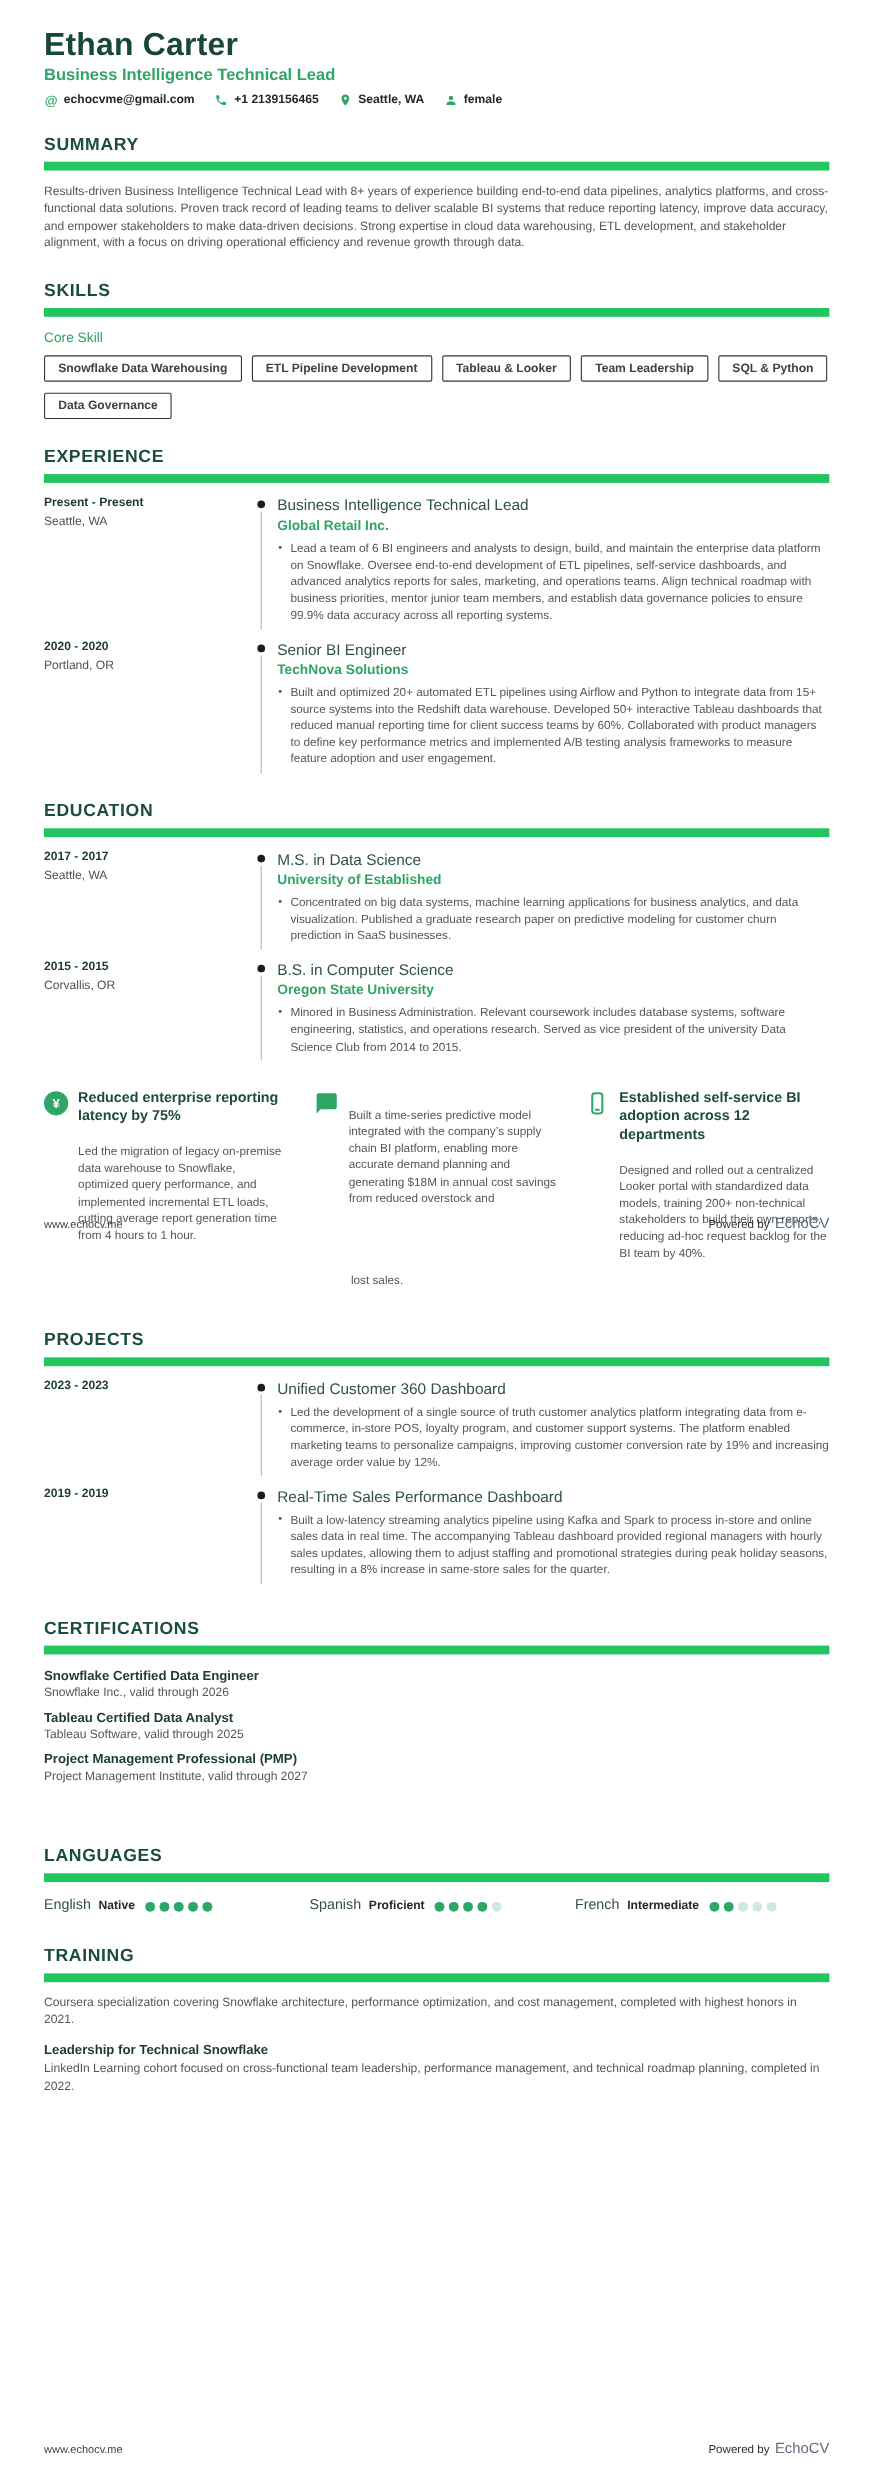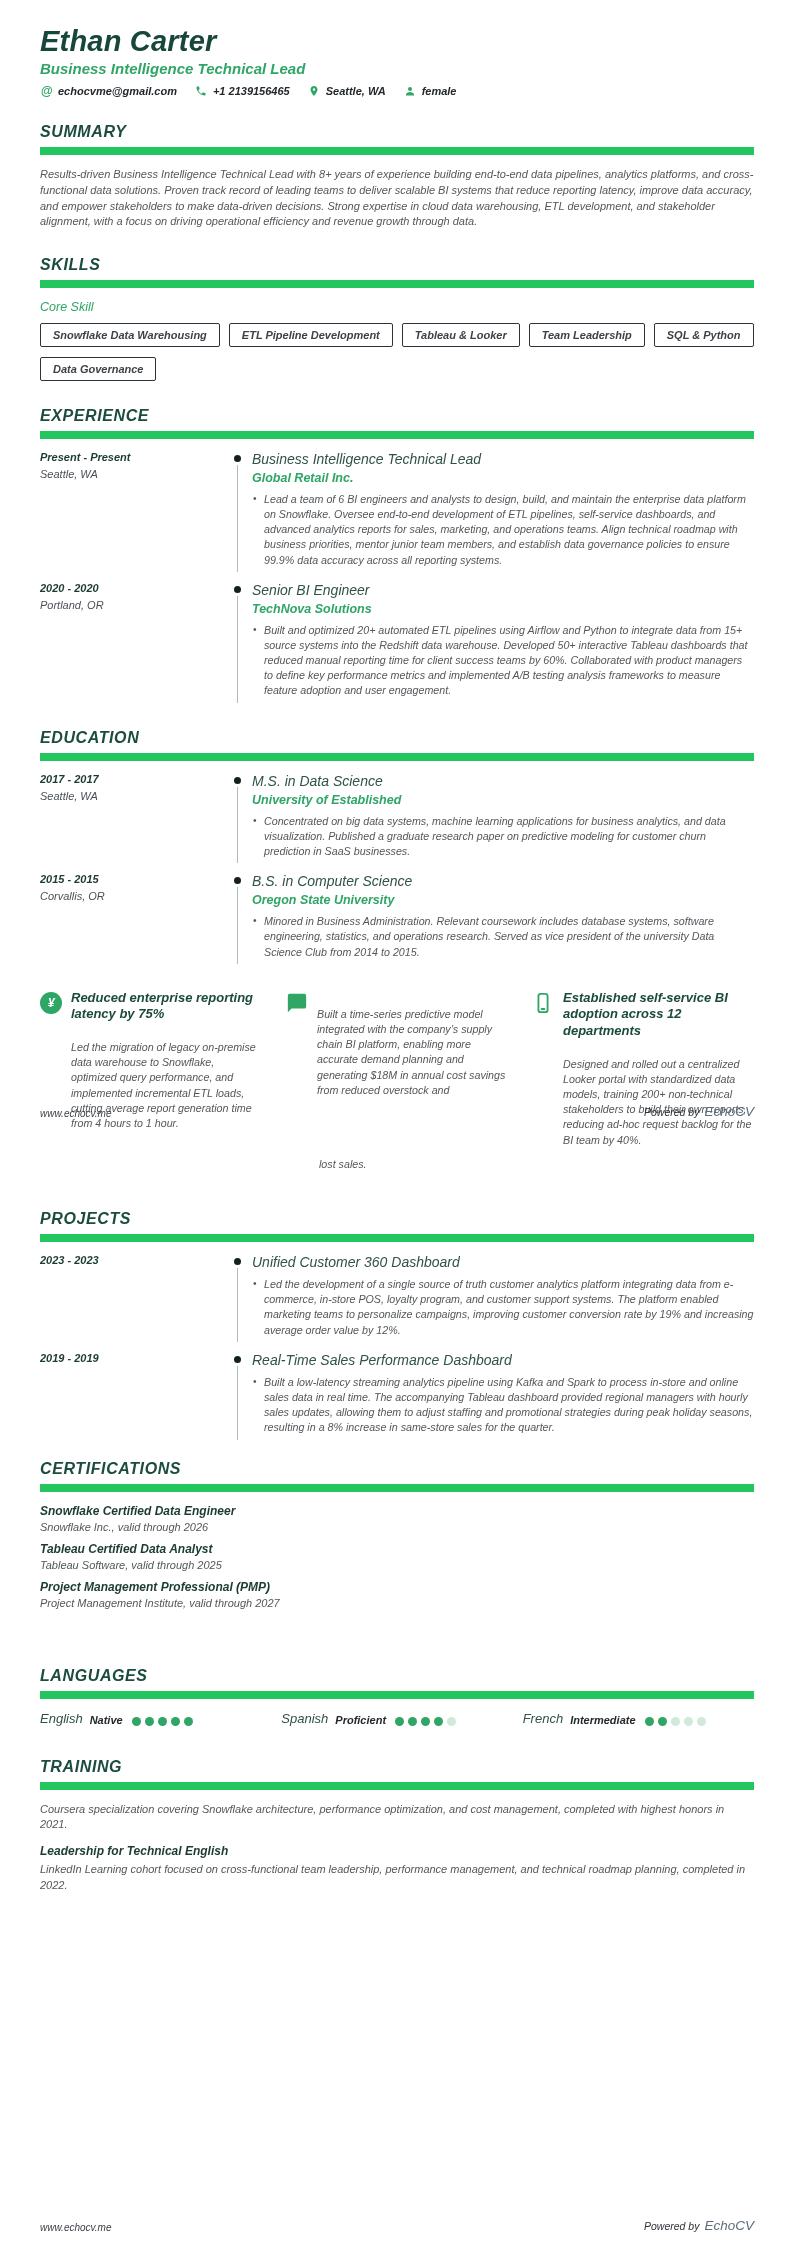--- a/index.html
+++ b/index.html
@@ -4,21 +4,20 @@
 <style>
   html,body{margin:0;padding:0;background:#ffffff;}
   .page{
     position:relative;
     width:794px;height:2246px;
     background:#fff;
     font-family:"Liberation Sans",sans-serif;
     color:#53575b;
     overflow:hidden;
     margin:0 auto;
-    font-style:italic;
   }
   .content1{position:absolute;top:0;left:0;right:0;padding:26px 40px 0 40px;}
   .content2{position:absolute;top:1202px;left:0;right:0;padding:8px 40px 0 40px;}
 
   
   .name{font-size:29px;line-height:1.08;font-weight:bold;color:#17463a;letter-spacing:.2px;}
   .job-title{font-size:15px;font-weight:bold;color:#2fa566;margin-top:3px;}
   .contacts{display:flex;align-items:center;gap:18px;margin-top:7px;}
   .contact-item{display:flex;align-items:center;gap:5px;}
   .contact-icon{display:inline-flex;align-items:center;justify-content:center;width:13px;height:13px;}
@@ -316,21 +315,21 @@
             <div class="t-right">
               <div class="t-role">Real-Time Sales Performance Dashboard</div>
               <ul class="t-bullets">
                 <li>Built a low-latency streaming analytics pipeline using Kafka and Spark to process in-store and online sales data in real time. The accompanying Tableau dashboard provided regional managers with hourly sales updates, allowing them to adjust staffing and promotional strategies during peak holiday seasons, resulting in a 8% increase in same-store sales for the quarter.</li>
               </ul>
             </div>
           </div>
         </div>
     </div>
 
-    <div class="section" style="margin-top:20px;">
+    <div class="section" style="margin-top:32px;">
       <h2>CERTIFICATIONS</h2>
       <div id="cert-list">
           <div class="cert-item">
             <div class="cert-name">Snowflake Certified Data Engineer</div>
             <div class="cert-detail">Snowflake Inc., valid through 2026</div>
           </div>
           <div class="cert-item">
             <div class="cert-name">Tableau Certified Data Analyst</div>
             <div class="cert-detail">Tableau Software, valid through 2025</div>
           </div>
@@ -380,21 +379,21 @@
         </div>
     </div>
 
     <div class="section" style="margin-top:32px;">
       <h2>TRAINING</h2>
       <div id="train-list">
           <div class="train-item">
             <div class="train-detail">Coursera specialization covering Snowflake architecture, performance optimization, and cost management, completed with highest honors in 2021.</div>
           </div>
           <div class="train-item">
-            <div class="train-name">Leadership for Technical English</div>
+            <div class="train-name">Leadership for Technical Snowflake</div>
             <div class="train-detail">LinkedIn Learning cohort focused on cross-functional team leadership, performance management, and technical roadmap planning, completed in 2022.</div>
           </div>
         </div>
     </div>
 
   </div>
 
   <div class="page-footer footer-2">
     <span class="footer-site">www.echocv.me</span>
     <span class="powered">

